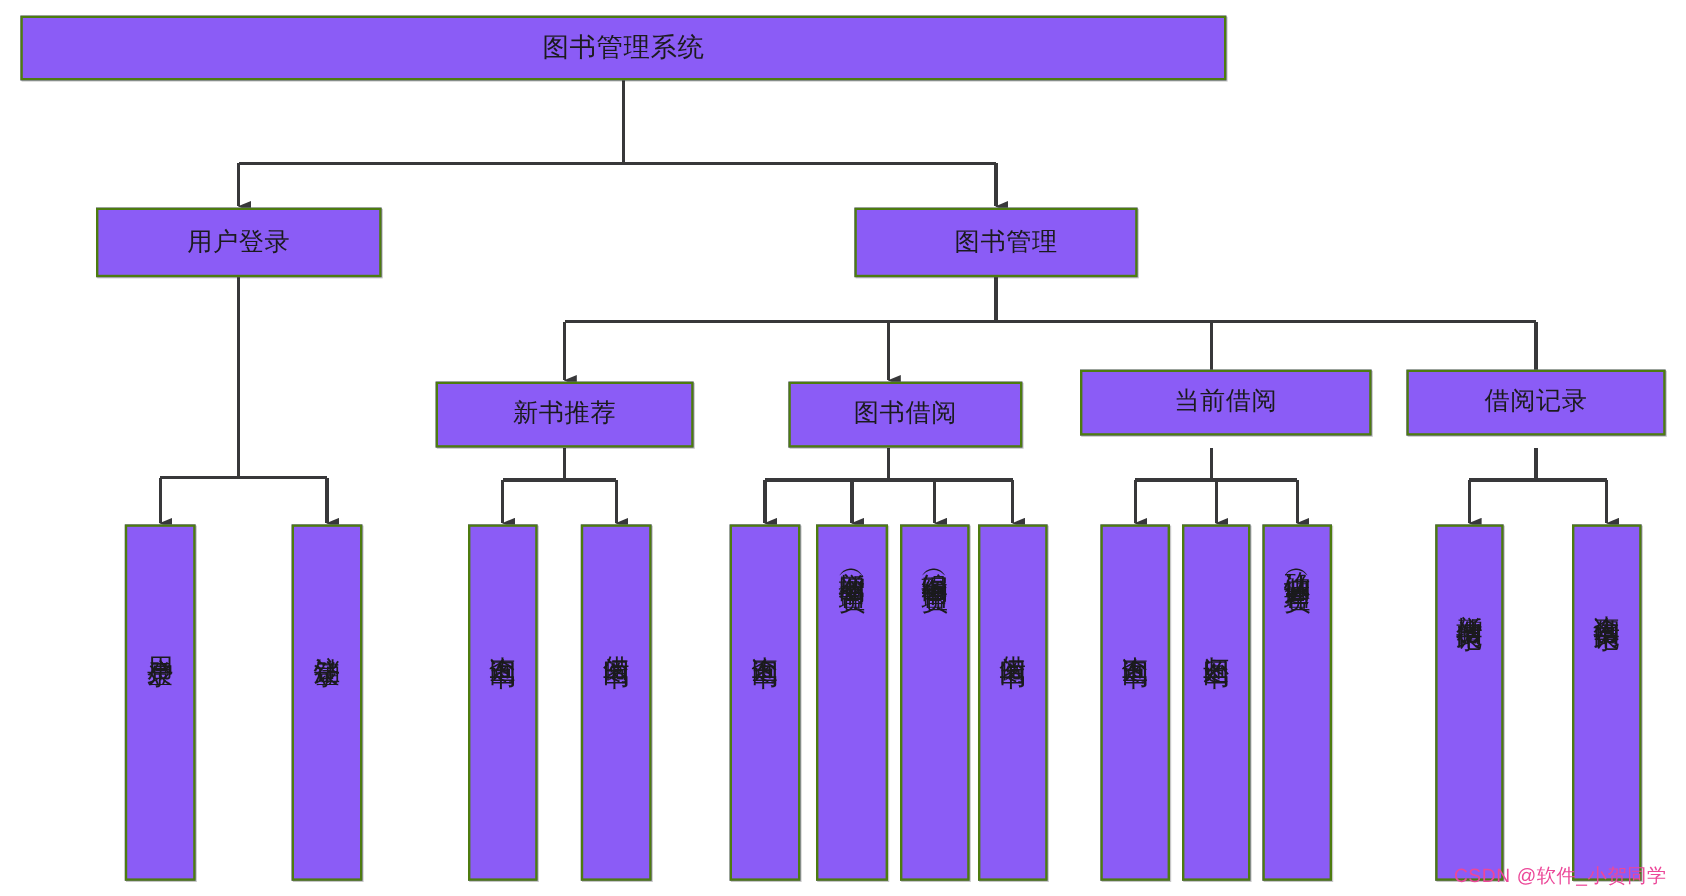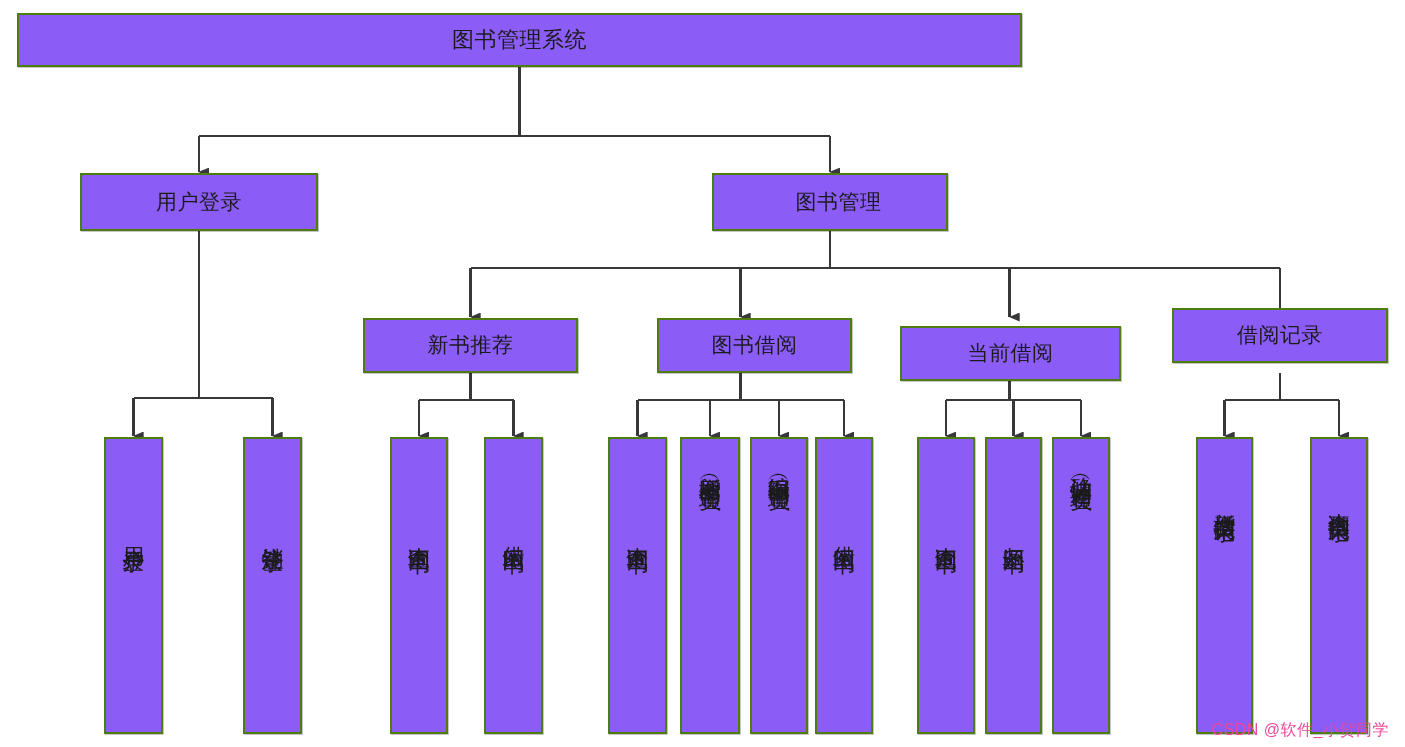--- a/index.html
+++ b/index.html
@@ -137,21 +137,21 @@
       </div>
       <div class="node horizontal" style="left: 712px; top: 173px; width: 236px; height: 58px; padding-left: 17px;">
         <span class="label">图书管理</span>
       </div>
       <div class="node horizontal" style="left: 363px; top: 318px; width: 215px; height: 55px;">
         <span class="label">新书推荐</span>
       </div>
       <div class="node horizontal" style="left: 633px; top: 318px; width: 195px; height: 55px; margin-left: 24px;">
         <span class="label">图书借阅</span>
       </div>
-      <div class="node horizontal" style="left: 900px; top: 326px; width: 221px; height: 55px; align-items: center;">
+      <div class="node horizontal" style="left: 900px; top: 308px; width: 243px; height: 55px; align-items: center;">
         <span class="label">当前借阅</span>
       </div>
       <div class="node horizontal" style="left: 1172px; top: 308px; width: 216px; height: 55px;">
         <span class="label">借阅记录</span>
       </div>
       <div class="node vertical mid2" style="left: 104px; top: 437px; width: 59px; height: 297px;">
         <span class="label">用户登录</span>
       </div>
       <div class="node vertical mid2" style="left: 243px; top: 437px; width: 59px; height: 297px;">
         <span class="label">注销登录</span>

